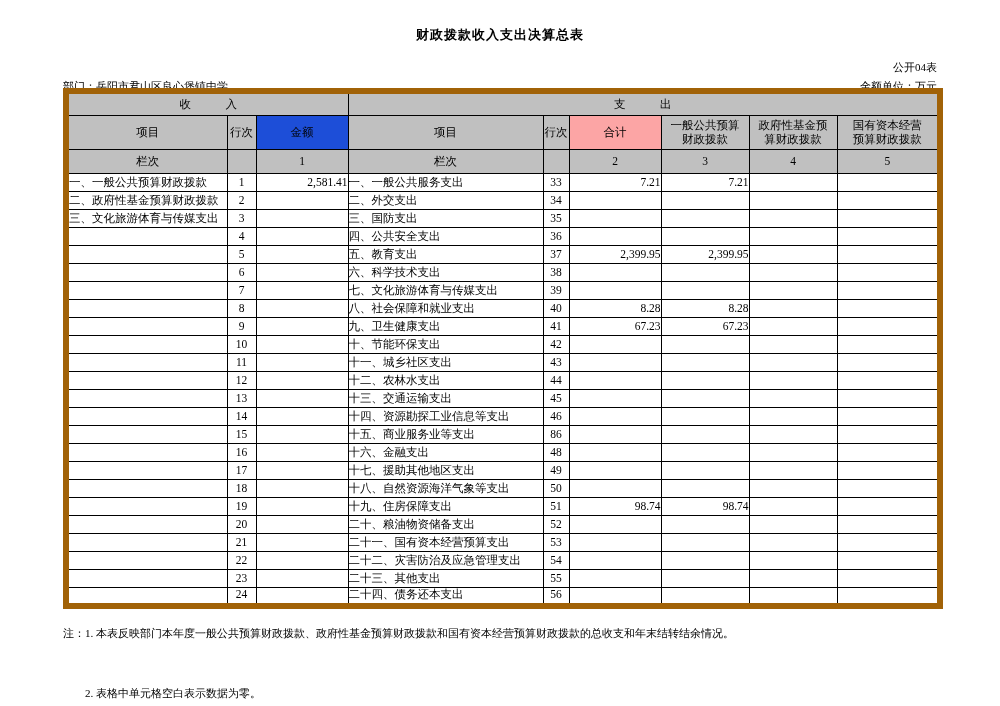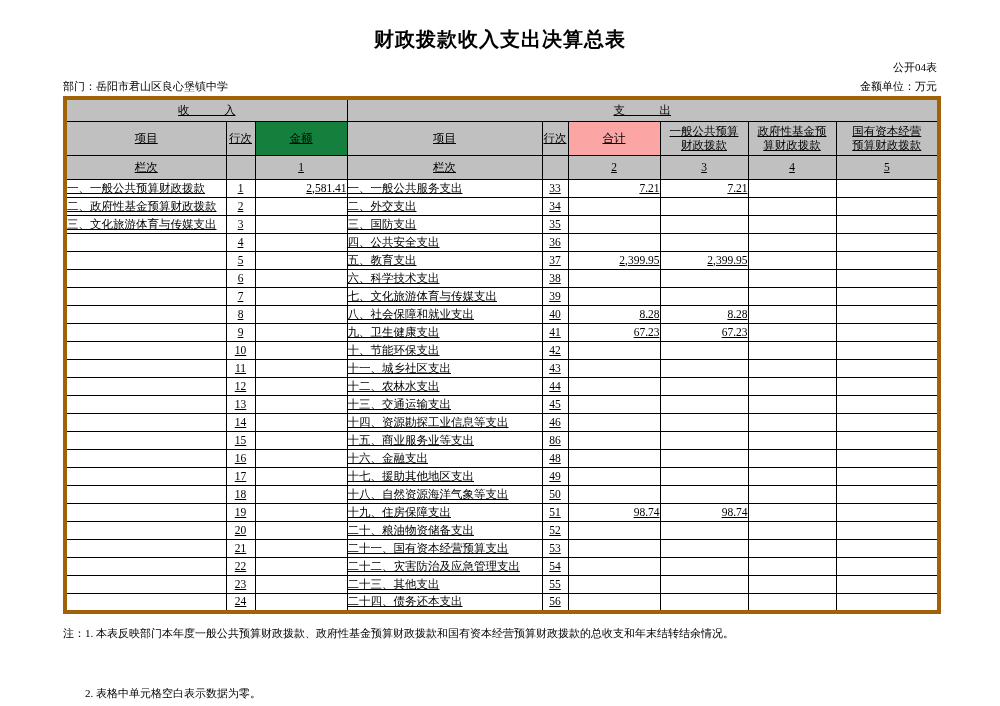--- a/index.html
+++ b/index.html
@@ -10,48 +10,47 @@
     background: #ffffff;
     color: #000000;
     font-family: "Liberation Serif", serif;
     overflow: hidden;
   }
   .title {
     position: absolute;
     top: 26px; left: 0;
     width: 100%;
     text-align: center;
-    font-size: 20px;
+    font-size: 13px;
     font-weight: bold;
     letter-spacing: 1px;
   }
   .doc-code {
     position: absolute;
     top: 60px; left: 63px;
     width: 874px;
     text-align: right;
     font-size: 11px;
   }
   .meta-row {
     position: absolute;
     top: 79px; left: 63px;
     width: 874px;
     display: flex;
     justify-content: space-between;
     font-size: 11px;
   }
   table.fin {
     position: absolute;
-    top: 96px; left: 63px;
+    top: 88px; left: 63px;
     width: 874px;
     border-collapse: collapse;
     table-layout: fixed;
     font-size: 11.5px;
-    border: 4px solid #a16207;
-    text-decoration: underline;
+    border: 6px solid #a16207;
   }
   table.fin th, table.fin td {
     border: 1px solid #000;
     padding: 0;
     font-weight: normal;
     line-height: 1.2;
     overflow: hidden;
     vertical-align: middle;
   }
   table.fin thead th { background: #c0c0c0; text-align: center; }
@@ -99,21 +98,21 @@
         <col style="width:103px">
     </colgroup>
     <thead>
       <tr class="h1">
         <th colspan="3" style="background: rgb(192, 192, 192);">收　　　入</th>
         <th colspan="6" style="background: rgb(192, 192, 192);">支　　　出</th>
       </tr>
       <tr class="h2">
         <th style="background: rgb(192, 192, 192);">项目</th>
         <th style="background: rgb(192, 192, 192);">行次</th>
-        <th style="background: #15803d;">金额</th>
+        <th style="background: #1d4ed8;">金额</th>
         <th style="background: rgb(192, 192, 192);">项目</th>
         <th style="background: rgb(192, 192, 192);">行次</th>
         <th style="background: #fca5a5;">合计</th>
         <th class="wrap" style="background: rgb(192, 192, 192);">一般公共预算
 财政拨款</th>
         <th class="wrap" style="background: rgb(192, 192, 192);">政府性基金预
 算财政拨款</th>
         <th class="wrap" style="background: rgb(192, 192, 192);">国有资本经营
 预算财政拨款</th>
       </tr>

